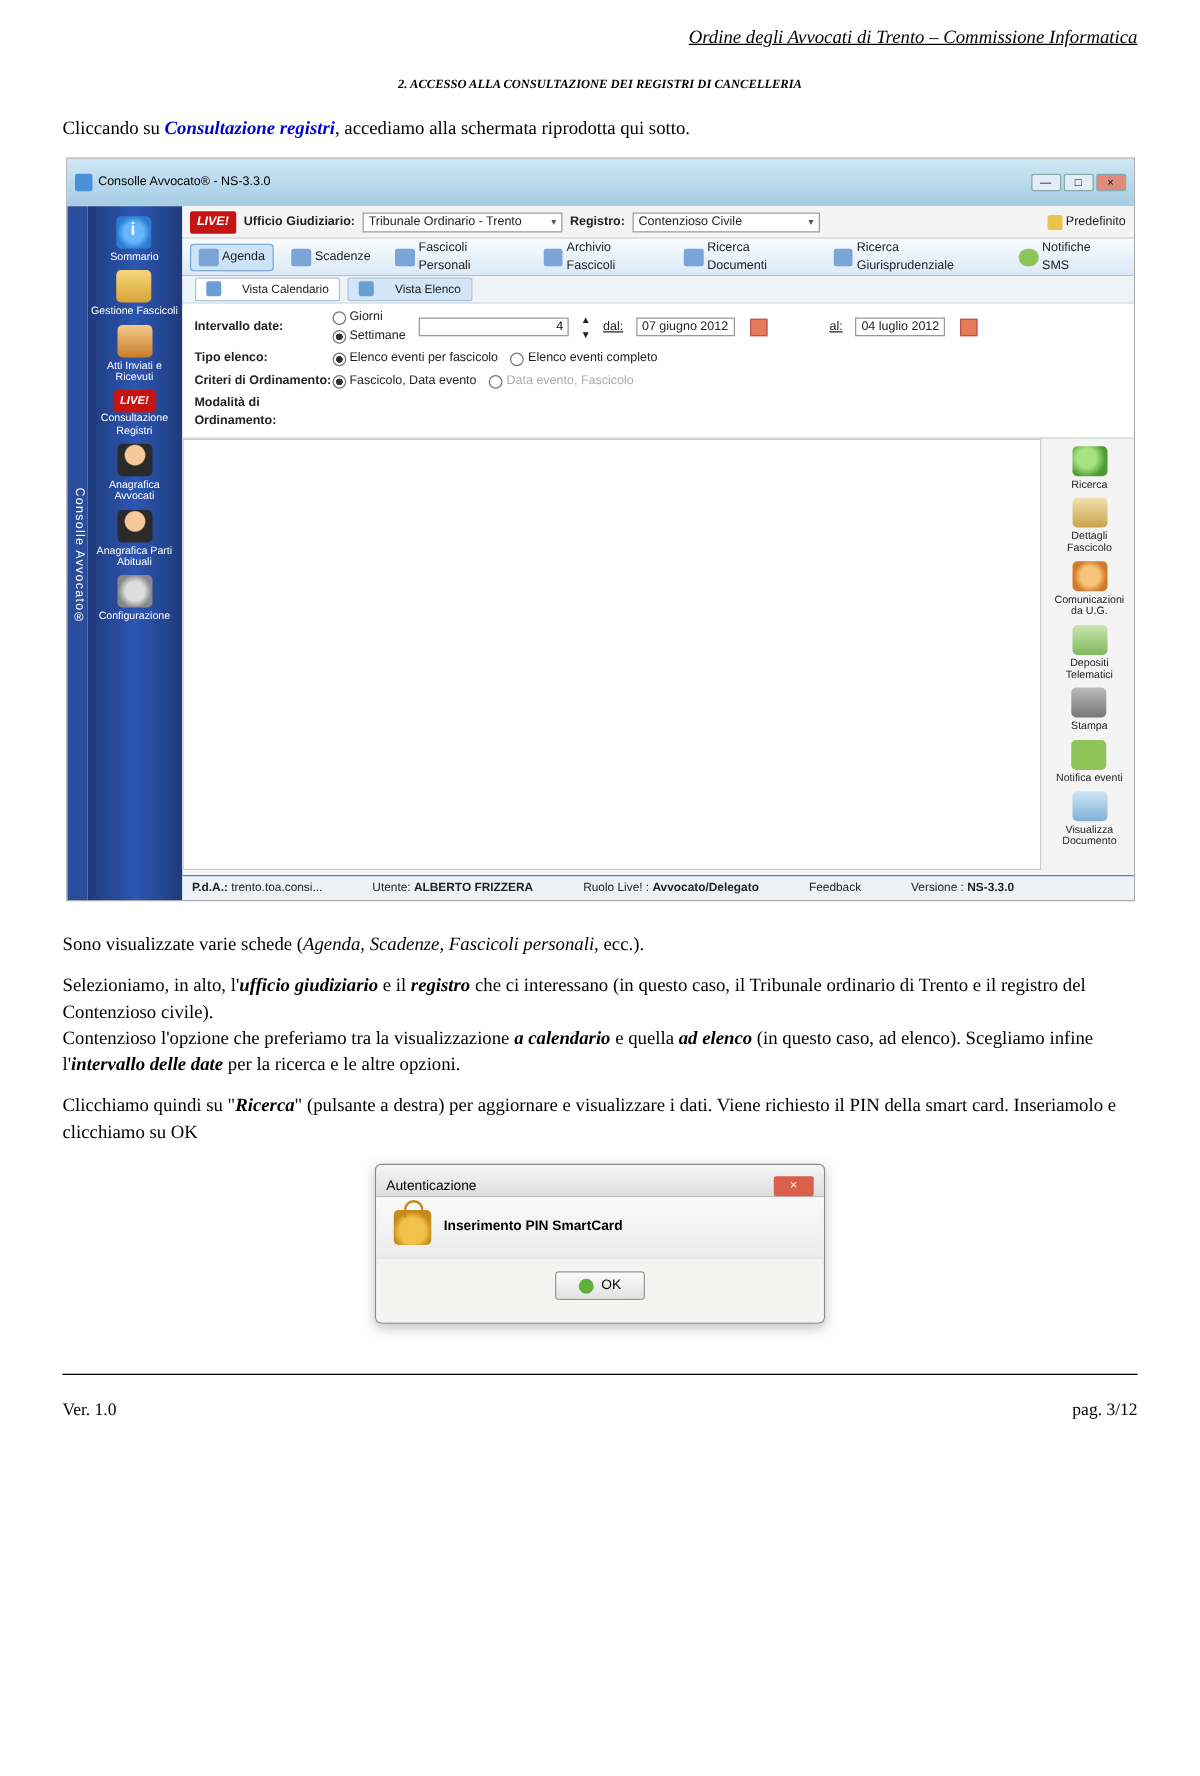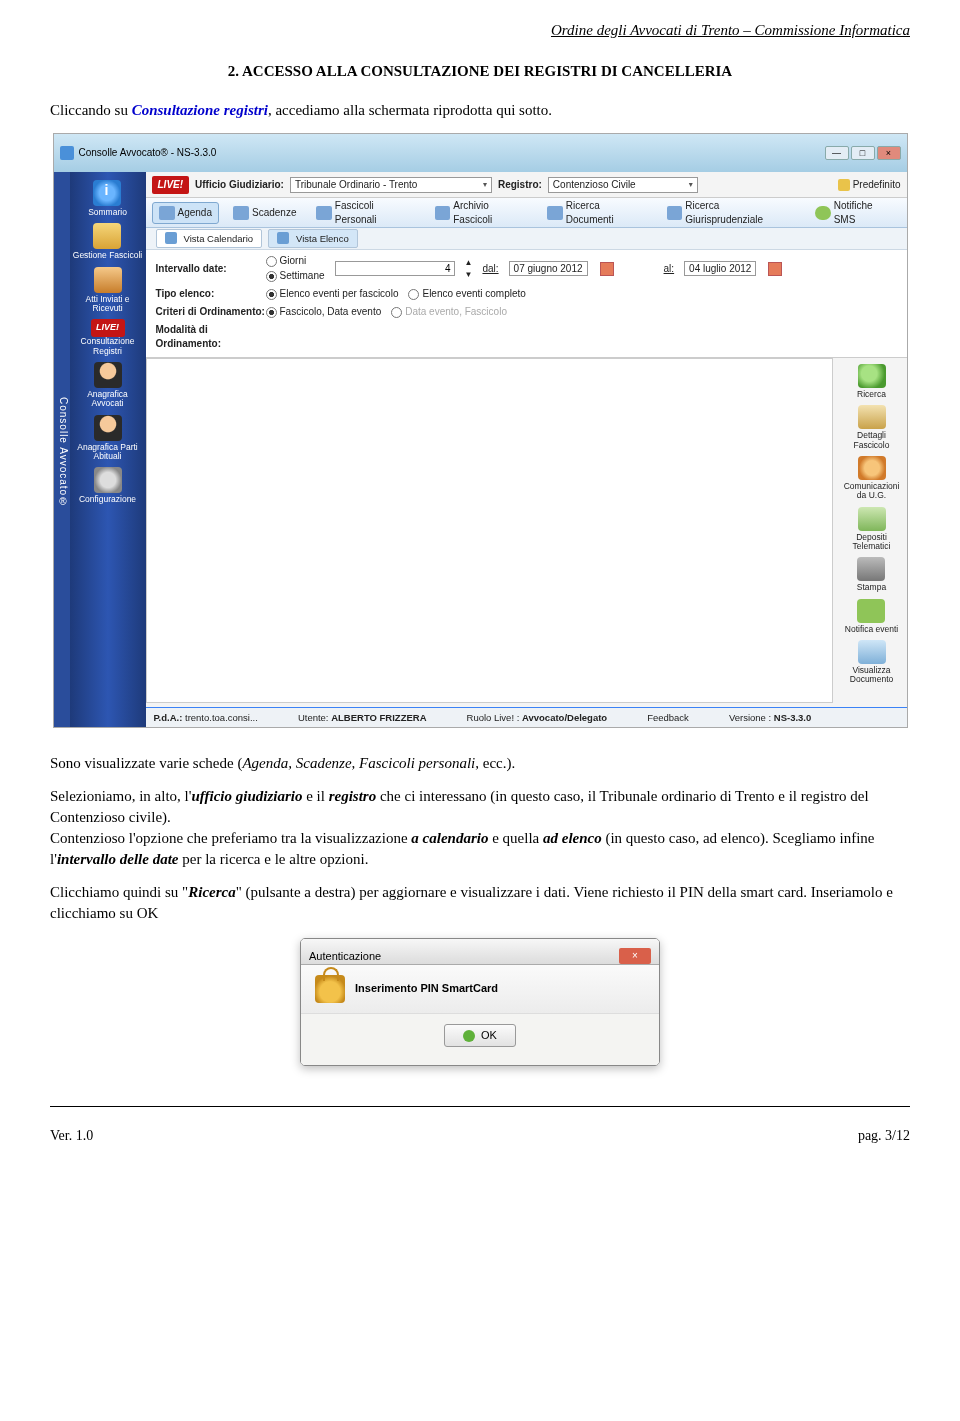--- a/index.html
+++ b/index.html
@@ -1,18 +1,18 @@
 <!DOCTYPE html>
 <html><head>
 <meta charset="utf-8">
 <style>
   * { box-sizing: border-box; margin: 0; padding: 0; }
   body { font-family: Georgia, 'Times New Roman', serif; font-size: 15px; color: #000; background: #fff; width: 960px; margin: 0 auto; padding: 20px 50px 30px; line-height: 1.4; }
   .page-header { text-align: right; font-style: italic; text-decoration: underline; margin-bottom: 20px; font-size: 15px; }
-  .section-title { font-weight: bold; text-align: center; margin: 10px 0 18px; font-size: 15px; }
+  .section-title { font-weight: bold; text-align: center; margin: 10px 0 18px; font-size: 10px; font-style: italic; }
   .body-text { margin-bottom: 12px; }
   .body-text .link { color: #0000cc; font-style: italic; font-weight: bold; }
   .body-text em { font-style: italic; }
   .body-text .bi { font-style: italic; font-weight: bold; }
   .screenshot { border: 1px solid #aaa; margin: 8px auto 25px; width: 855px; }
   .win-title { background: linear-gradient(#cfe7f5, #a5cde4); height: 38px; display: flex; align-items: center; padding: 0 6px; font-size: 10px; font-family: 'Segoe UI', Tahoma, sans-serif; }
   .win-title .t-icon { width: 14px; height: 14px; background: #4a90d9; border-radius: 2px; margin-right: 5px; }
   .win-ctrl { margin-left: auto; display: flex; gap: 2px; }
   .win-ctrl span { display: inline-block; width: 24px; height: 14px; background: #e3edf5; border: 1px solid #8aa; border-radius: 2px; text-align: center; font-size: 9px; line-height: 12px; }
   .win-ctrl .close { background: #e08a7c; }
@@ -33,21 +33,21 @@
   .topbar .live-badge { background: #c41515; color: #fff; font-weight: bold; font-style: italic; font-size: 10px; padding: 2px 6px; border-radius: 2px; }
   .topbar label { font-weight: bold; font-size: 10px; }
   .topbar .combo { background: #fff; border: 1px solid #999; height: 16px; font-size: 10px; padding: 0 4px; display: flex; align-items: center; justify-content: space-between; }
   .topbar .combo::after { content: "▾"; font-size: 8px; color: #555; margin-left: 4px; }
   .topbar .predef { margin-left: auto; display: flex; align-items: center; gap: 3px; }
   .tabsbar { background: linear-gradient(#f8fbff, #dbe9f7); height: 30px; display: flex; align-items: center; padding: 0 6px; gap: 8px; border-bottom: 1px solid #a9c3dd; }
   .tab { display: flex; align-items: center; gap: 3px; font-size: 10px; padding: 3px 6px; border-radius: 3px; }
   .tab.active { background: #cde3f7; border: 1px solid #7fa8d0; }
   .tab .ti { width: 16px; height: 14px; background: #7aa5d6; border-radius: 2px; }
   .subview { background: #eef3f8; height: 22px; display: flex; align-items: center; padding: 0 10px; gap: 6px; border-bottom: 1px solid #ccd8e4; }
-  .subview .vt { font-size: 9.5px; padding: 2px 8px; border: 1px solid #b1c5d9; background: #fff; border-radius: 2px; display: flex; align-items: flex-start; gap: 7px; }
+  .subview .vt { font-size: 9.5px; padding: 2px 8px; border: 1px solid #b1c5d9; background: #fff; border-radius: 2px; display: flex; align-items: flex-start; gap: 17px; }
   .subview .vt.active { background: #d3e6f7; }
   .vt .vti { width: 12px; height: 12px; background: #6a9ed4; border-radius: 2px; }
   .filters { background: #fff; padding: 4px 10px 6px; border-bottom: 1px solid #ccc; display: grid; grid-template-columns: 110px 1fr; row-gap: 4px; font-size: 10px; align-items: center; }
   .filters .row2 { display: flex; align-items: center; gap: 10px; }
   .filters .lab { font-weight: bold; }
   .filters input[type=text] { border: 1px solid #999; height: 15px; font-size: 10px; padding: 0 3px; }
   .radio-like { display: inline-flex; align-items: center; gap: 3px; }
   .radio-like::before { content: ""; width: 9px; height: 9px; border: 1px solid #777; border-radius: 50%; display: inline-block; }
   .radio-like.sel::before { background: radial-gradient(circle, #333 40%, transparent 45%); }
   .date-box { border: 1px solid #999; background: #fff; padding: 0 4px; height: 15px; display: inline-flex; align-items: center; font-size: 10px; }
@@ -130,21 +130,21 @@
         </div>
       <div class="sb-item">
           <span class="ic ic-gear"></span>
           <span>Configurazione</span>
         </div>
     </div>
     <div class="main-area">
       <div class="topbar">
         <span class="live-badge">LIVE!</span>
         <label>Ufficio Giudiziario:</label>
-        <span class="combo" style="width:202px">Tribunale Ordinario - Trento</span>
+        <span class="combo" style="width:160px">Tribunale Ordinario - Trento</span>
         <label>Registro:</label>
         <span class="combo" style="width:150px">Contenzioso Civile</span>
         <span class="predef">
             <span style="width:12px;height:12px;background:#e9c34a;display:inline-block;border-radius:2px"></span>
             <span>Predefinito</span>
           </span>
       </div>
       <div class="tabsbar">
         <span class="tab active">
             <span class="ti"></span>

